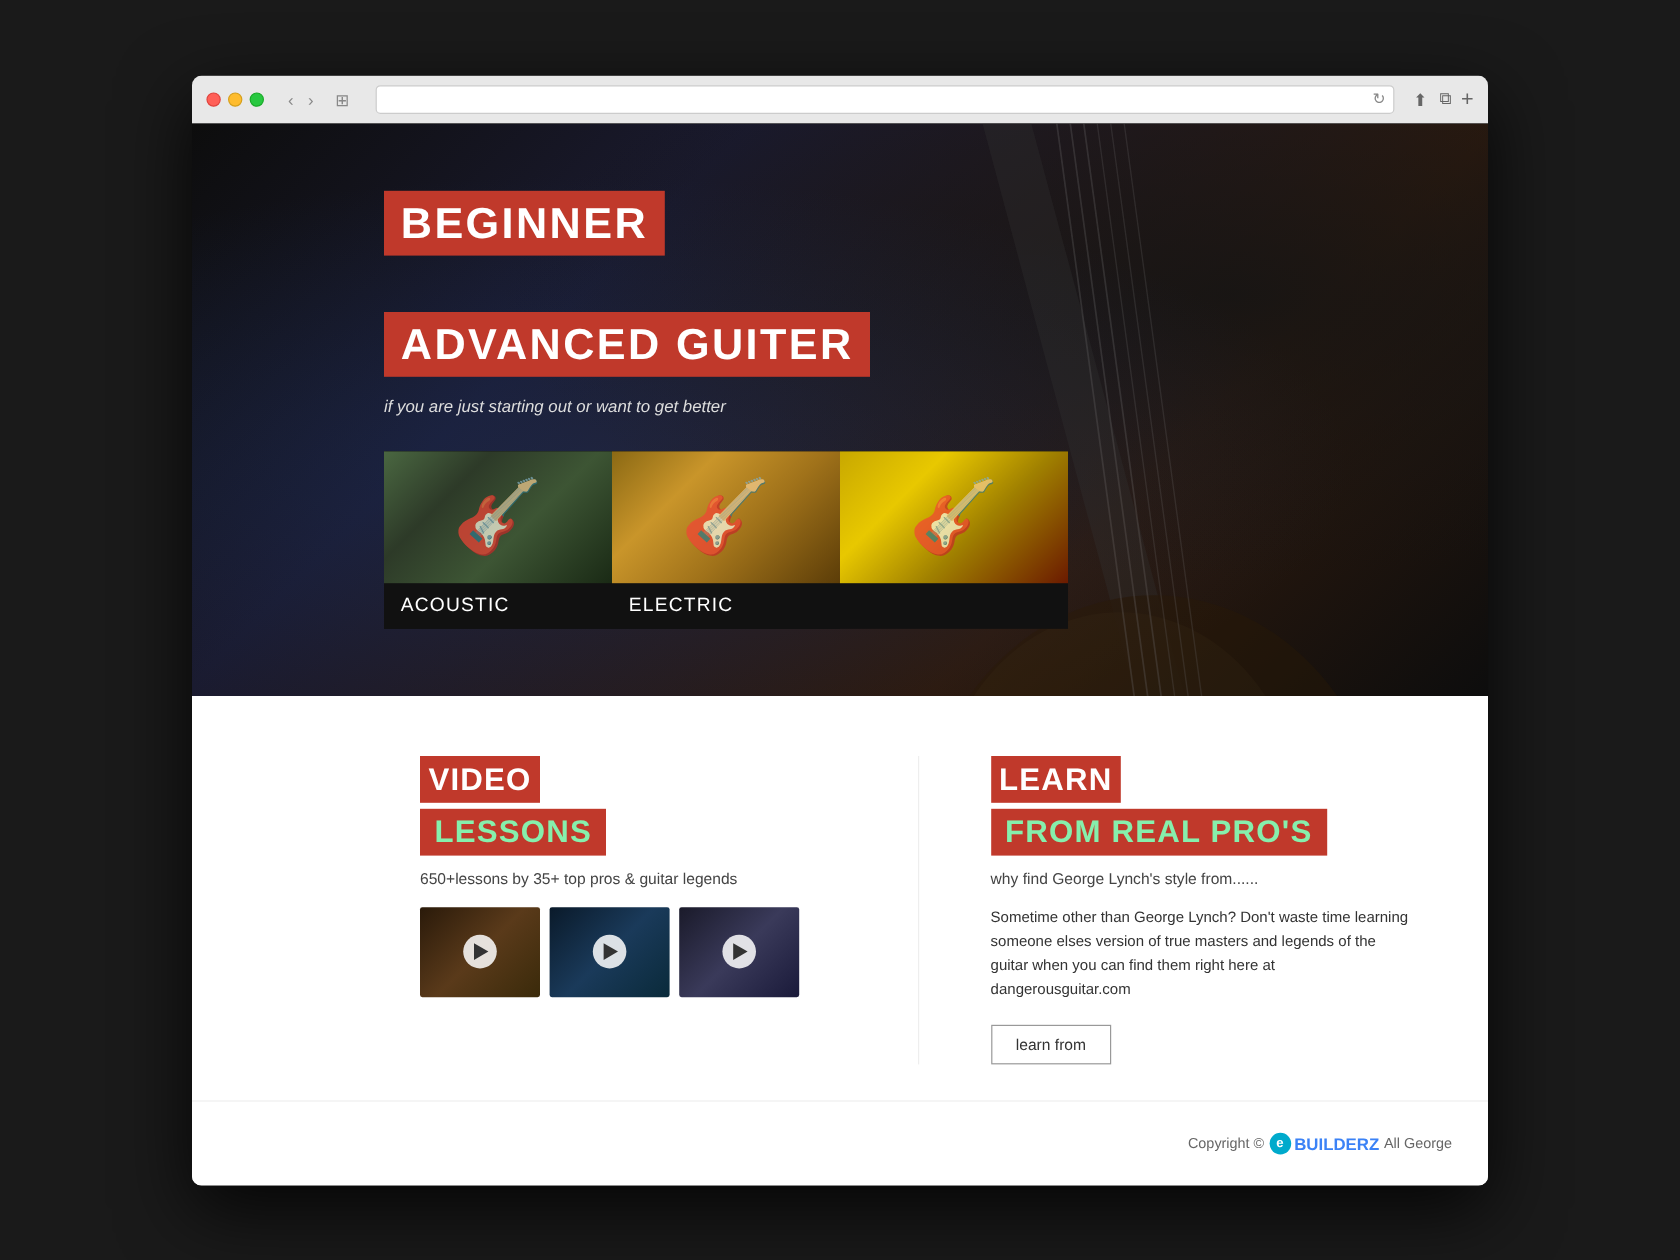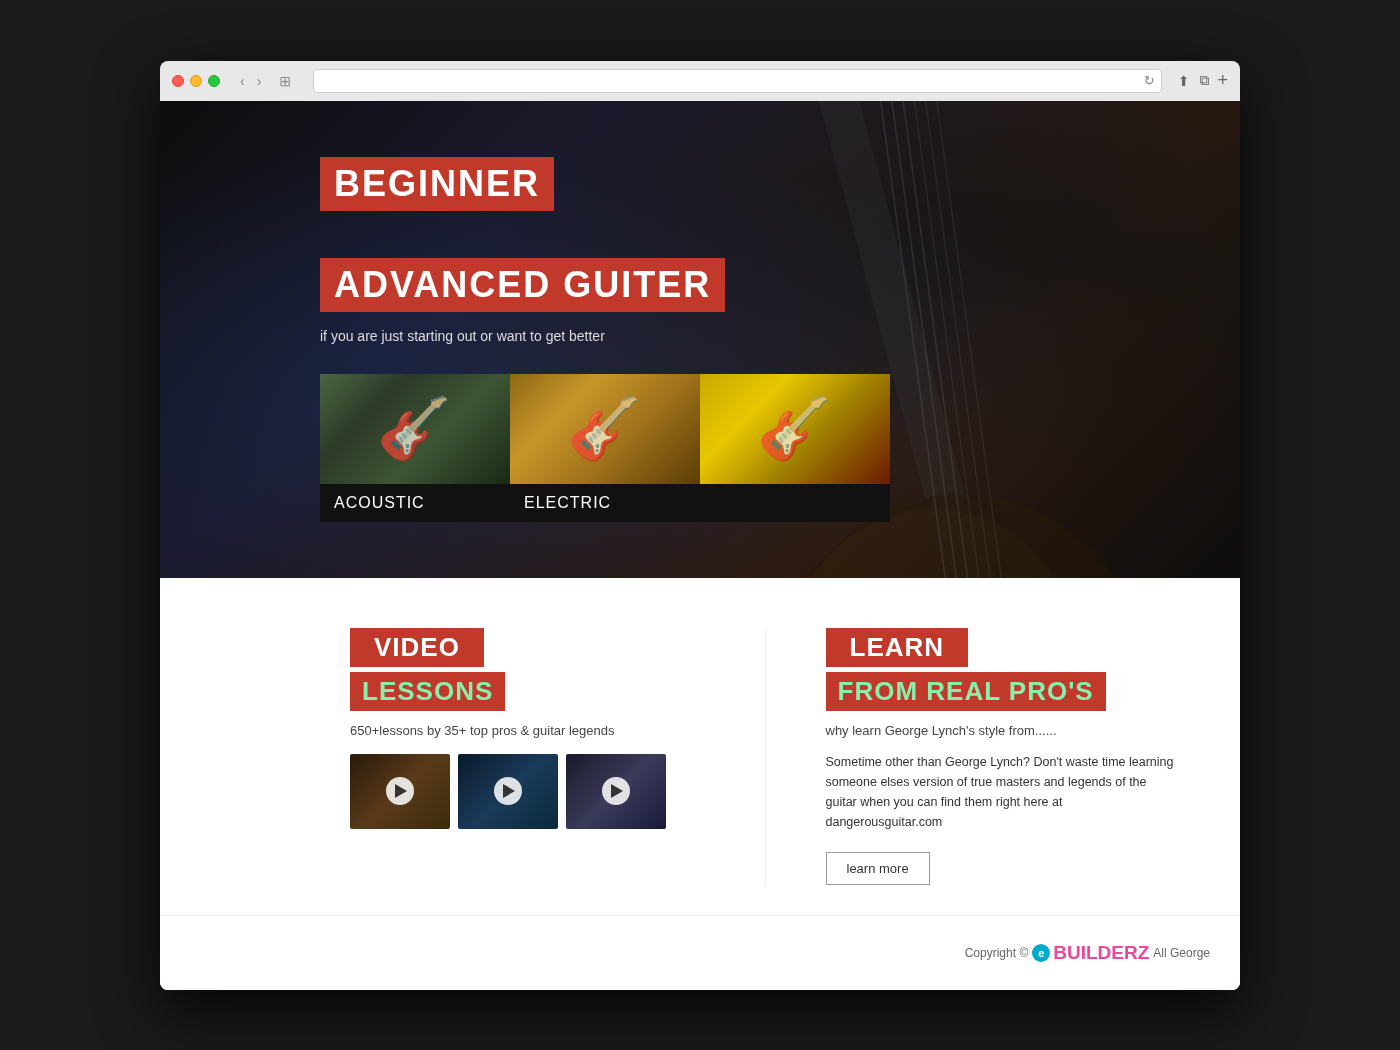--- a/index.html
+++ b/index.html
@@ -149,20 +149,21 @@
       padding: 6px 14px;
       margin-bottom: 16px;
       text-transform: uppercase;
       letter-spacing: 2px;
       margin-top: 39px;
     }
     .hero-subtitle {
       color: #ddd;
       font-size: 14px;
       margin-bottom: 30px;
+      font-style: italic;
     }
 
     
     .guitar-cards {
       display: flex;
       gap: 0;
       position: relative;
       z-index: 2;
       margin-top: 10px;
     }
@@ -224,21 +225,21 @@
 
     .section-title-block {
       margin-bottom: 12px;
     }
     .section-title-line1 {
       display: inline-block;
       background: #c0392b;
       color: white;
       font-size: 26px;
       font-weight: 900;
-      padding: 4px 24px;
+      padding: 4px 7px;
       text-transform: uppercase;
       letter-spacing: 1px;
       margin-bottom: 5px;
     }
     .section-title-line2 {
       display: inline-block;
       background: #c0392b;
       color: #86efac;
       font-size: 26px;
       font-weight: 900;
@@ -346,22 +347,22 @@
       border-radius: 50%;
       display: inline-flex;
       align-items: center;
       justify-content: center;
       color: white;
       font-size: 11px;
       font-weight: bold;
     }
     .builderz-text {
       font-weight: bold;
-      color: #ec4899;
-      font-size: 19px;
+      color: #3b82f6;
+      font-size: 14px;
     }
 
     
     .hero-overlay-svg {
       position: absolute;
       right: -30px;
       top: 0;
       bottom: 0;
       width: 65%;
       opacity: 0.45;
@@ -468,23 +469,23 @@
             </div>
           </div>
         </div>
       </div>
 
       <div class="col-right">
         <div class="section-title-block">
           <div class="section-title-line1">LEARN</div><br>
           <div class="section-title-line2">FROM REAL PRO'S</div>
         </div>
-        <p class="pro-description">why learn George Lynch's style from......</p>
+        <p class="pro-description">why find George Lynch's style from......</p>
         <p class="pro-body">Sometime other than George Lynch? Don't waste time learning someone elses version of true masters and legends of the guitar when you can find them right here at dangerousguitar.com</p>
-        <button class="learn-more-btn">learn more</button>
+        <button class="learn-more-btn">learn from</button>
       </div>
     </div>
 
     <div class="site-footer">
       <span>Copyright ©</span>
       <div class="builderz-logo">
         <span class="builderz-e">e</span>
         <span class="builderz-text">BUILDERZ</span>
       </div>
       <span>All George</span>

